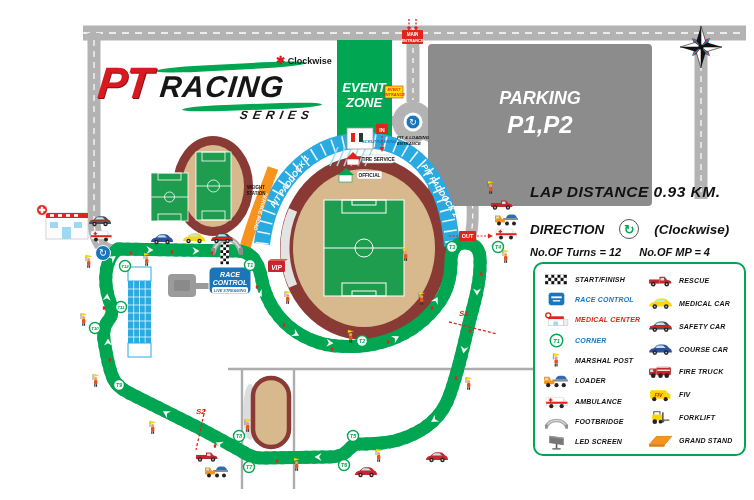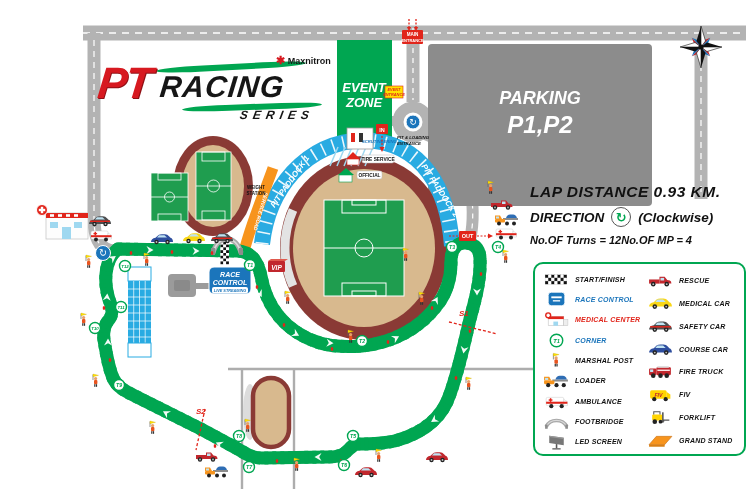--- a/index.html
+++ b/index.html
@@ -16,24 +16,24 @@
             border-radius:60%/100%;transform:rotate(-3deg) skew(-30deg);}
   .logo .swoosh-bot{position:absolute;left:84px;top:48px;width:140px;height:6px;background:#00A651;
             border-radius:60%/100%;transform:rotate(-2deg) skew(-30deg);}
   .logo .series{position:absolute;left:142px;top:52px;font:italic 800 12px "Liberation Sans",sans-serif;
             color:#161616;letter-spacing:5px;transform:skew(-10deg);}
   .logo .brand{position:absolute;left:178px;top:-2px;font:700 9px "Liberation Sans",sans-serif;color:#161616;}
   .logo .brand .flower{color:#D71920;font-size:11px;}
   
   .info{position:absolute;left:530px;top:183px;width:218px;color:#111;}
   .info .l1{font:italic 900 15.5px "Liberation Sans",sans-serif;letter-spacing:.5px;white-space:nowrap;}
-  .info .l2{display:flex;align-items:center;gap:7px;margin-top:6px;font:italic 900 13.5px "Liberation Sans",sans-serif;}
+  .info .l2{display:flex;align-items:center;gap:15px;margin-top:18px;font:italic 900 13.5px "Liberation Sans",sans-serif;}
   .info .dir-icon{width:18px;height:18px;border:1.6px solid #555;border-radius:50%;display:flex;
                   align-items:center;justify-content:center;color:#00A651;font:900 13px "DejaVu Sans",sans-serif;}
-  .info .l3{display:flex;margin-top:7px;font:italic 900 11px "Liberation Sans",sans-serif;white-space:nowrap;}
+  .info .l3{display:flex;gap:18px;margin-top:7px;font:italic 900 11px "Liberation Sans",sans-serif;white-space:nowrap;}
   
   .legend{position:absolute;left:533px;top:262px;width:213px;height:194px;border:2.2px solid #00A651;
           border-radius:10px;background:#fff;box-sizing:border-box;padding:5px 4px 2px 8px;display:flex;}
   .lcol{display:flex;flex-direction:column;}
   .lcol.left{width:104px;}
   .lcol.right{flex:1;}
   .lrow{display:flex;align-items:center;gap:5px;}
   .lcol.left .lrow{height:20.6px;}
   .lcol.right .lrow{height:23.2px;}
   .licon{width:27px;height:17px;flex:0 0 27px;display:flex;align-items:center;justify-content:center;}
@@ -694,21 +694,21 @@
     </g>
   </svg>
 
   
   <div class="logo">
     <div class="swoosh-top"></div>
     <div class="pt">PT</div>
     <div class="racing">RACING</div>
     <div class="swoosh-bot"></div>
     <div class="series">SERIES</div>
-    <div class="brand"><span class="flower">✱</span> <span>Maxnitron</span></div>
+    <div class="brand"><span class="flower">✱</span> <span>Clockwise</span></div>
   </div>
 
   
   <div class="info">
     <div class="l1">LAP DISTANCE 0.93 KM.</div>
     <div class="l2">
       <span>DIRECTION</span>
       <span class="dir-icon">↻</span>
       <span>(Clockwise)</span>
     </div>

